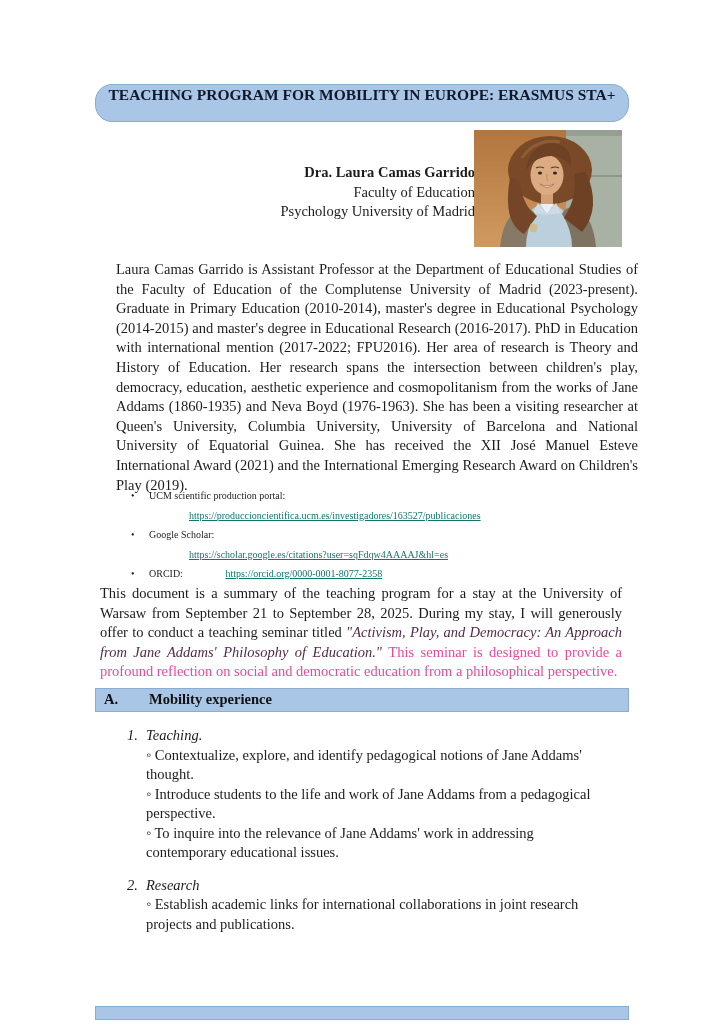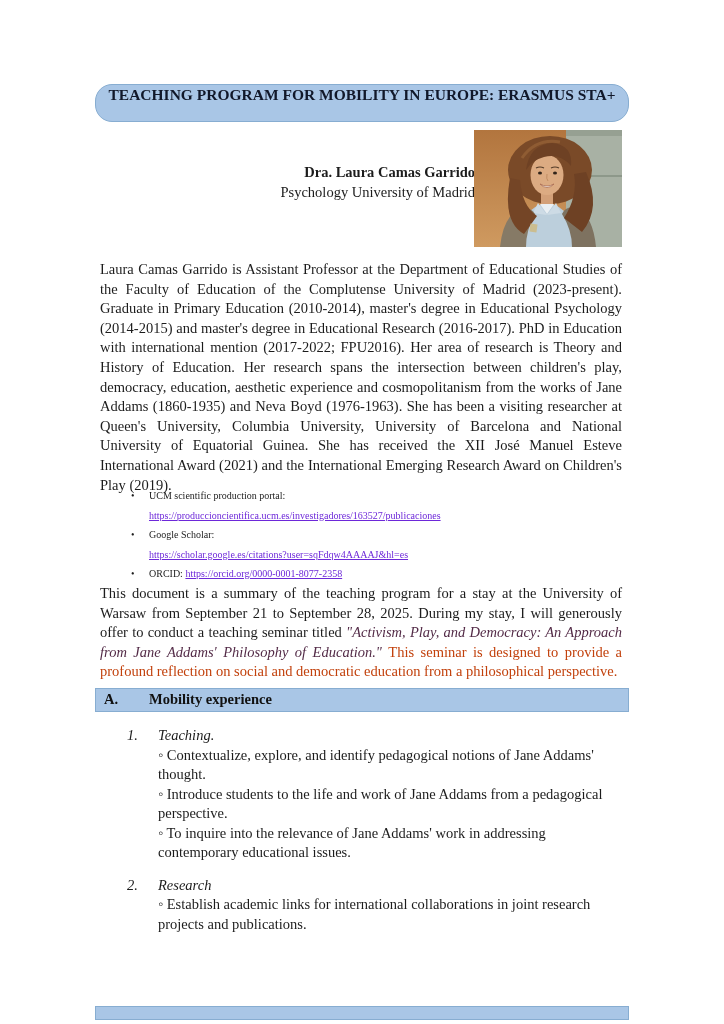--- a/index.html
+++ b/index.html
@@ -27,74 +27,75 @@
     position:absolute; left:100px; top:163px; width:375px;
     text-align:right; font-size:14.5px; line-height:19.5px;
   }
   .author .name { font-weight:bold; }
 
   
   .photo { position:absolute; left:474px; top:130px; width:148px; height:117px; }
 
   
   .bio {
-    position:absolute; left:100px; top:260px; width:522px;
+    position:absolute; left:116px; top:260px; width:522px;
     font-size:14.5px; line-height:19.6px; text-align:justify;
   }
 
   
   .links {
     position:absolute; left:100px; top:486px; width:522px;
     font-size:10px; line-height:19.5px;
   }
   .link-item { position:relative; padding-left:49px; }
   .link-item::before { content:"\2022"; position:absolute; left:31px; top:0; color:#1c1c1c; }
-  a.doc-link { color:#6d28d9; text-decoration:underline; word-break:break-all; }
+  a.doc-link { color:#0f766e; text-decoration:underline; word-break:break-all;margin-left:40px; }
 
   
   .summary {
     position:absolute; left:100px; top:584px; width:522px;
     font-size:14.5px; line-height:19.6px; text-align:justify;
   }
   .quote { font-style:italic; color:#532b47; }
-  .note { color:#c2410c; }
+  .note { color:#ec4899; }
 
   
   .section-bar {
     top:688px; height:24px;
     font-weight:bold; font-size:14.5px; line-height:21px; color:#111;
   }
   .section-letter { position:absolute; left:8px; }
   .section-title { position:absolute; left:53px; }
 
   
   .objectives {
     position:absolute; left:127px; top:726px; width:489px;
     font-size:14.5px; line-height:19.5px;
   }
   .obj-item { display:flex; }
   .obj-item + .obj-item { margin-top:13px; }
   .obj-num { flex:none; width:19px; font-style:italic; }
-  .obj-body { flex:1;margin-left:12px; }
+  .obj-body { flex:1; }
   .obj-title { font-style:italic; }
 
   
   .bottom-bar { top:1006px; height:14px; }
 </style>
 </head>
 <body>
 
 <div class="page">
 
   <div class="banner title-bar">
     <span>TEACHING PROGRAM FOR MOBILITY IN EUROPE: ERASMUS STA+</span>
   </div>
 
   <div class="author">
     <div class="name">Dra. Laura Camas Garrido</div>
+    <div>Faculty of Education</div>
     <div>Psychology University of Madrid</div>
   </div>
 
   <div class="photo">
     <svg viewBox="0 0 148 117" width="148" height="117">
       <defs>
         <linearGradient id="wallg" x1="0" y1="0" x2="0" y2="1">
           <stop offset="0" stop-color="#b2753e"></stop>
           <stop offset="1" stop-color="#cf9a60"></stop>
         </linearGradient>

